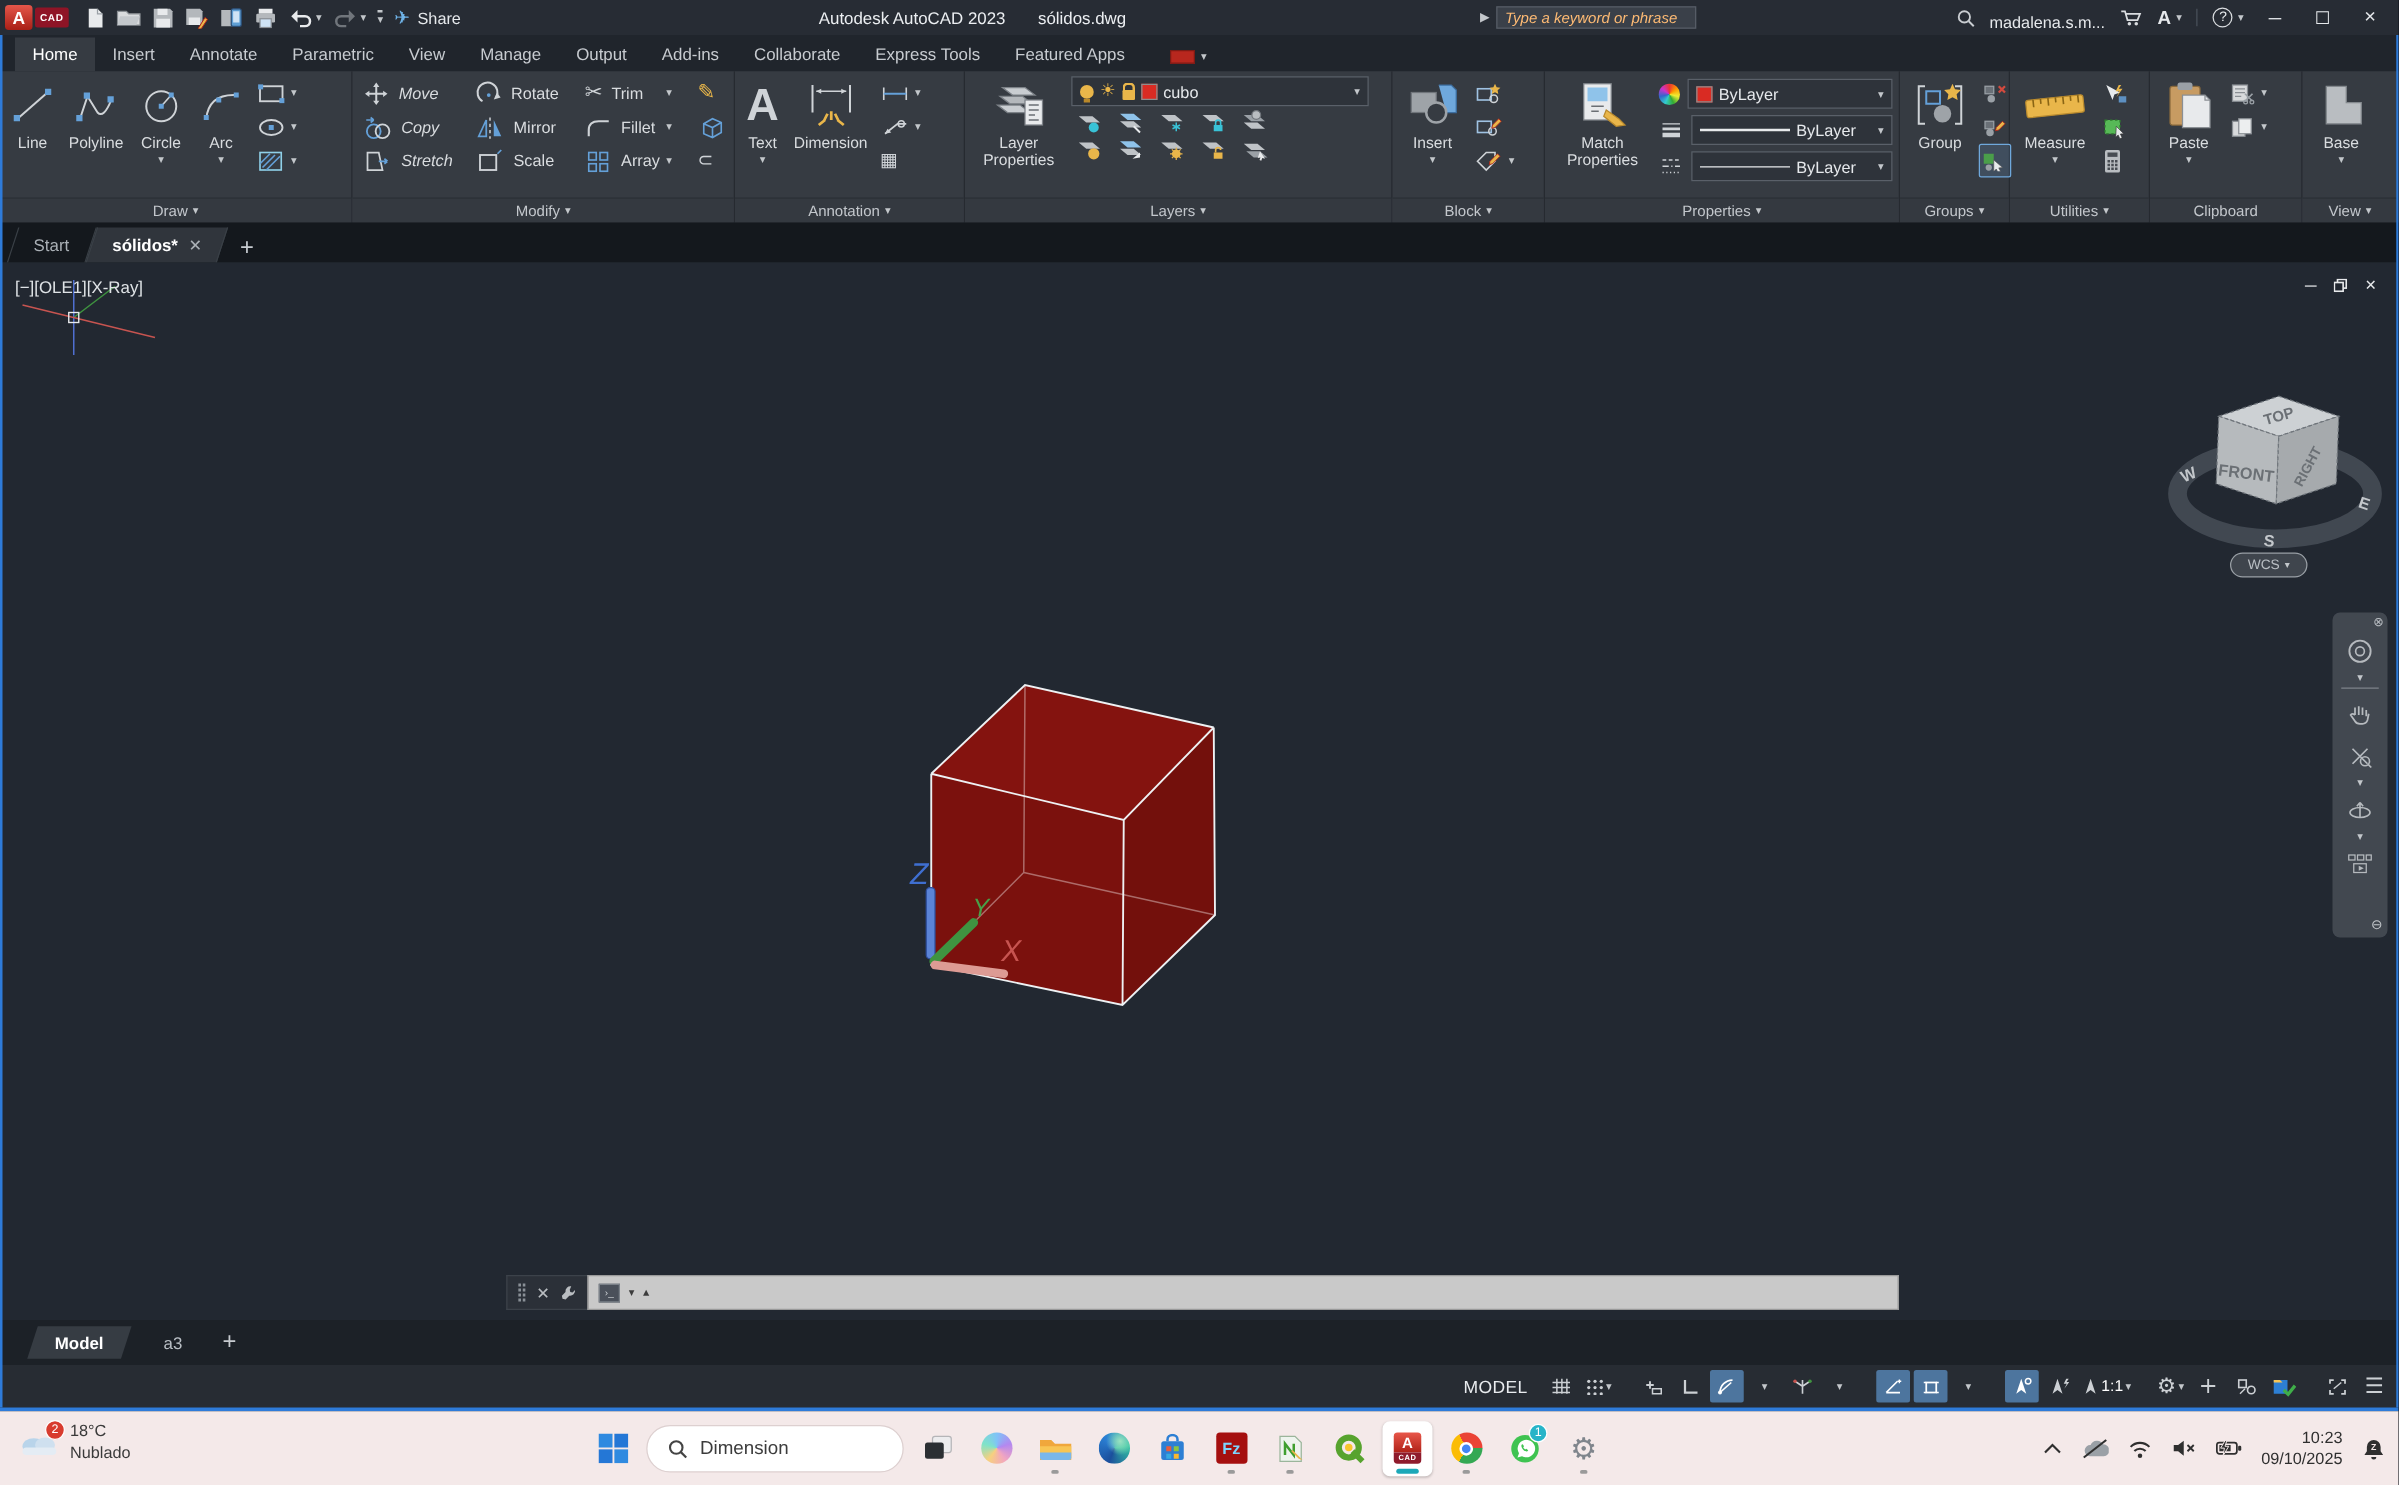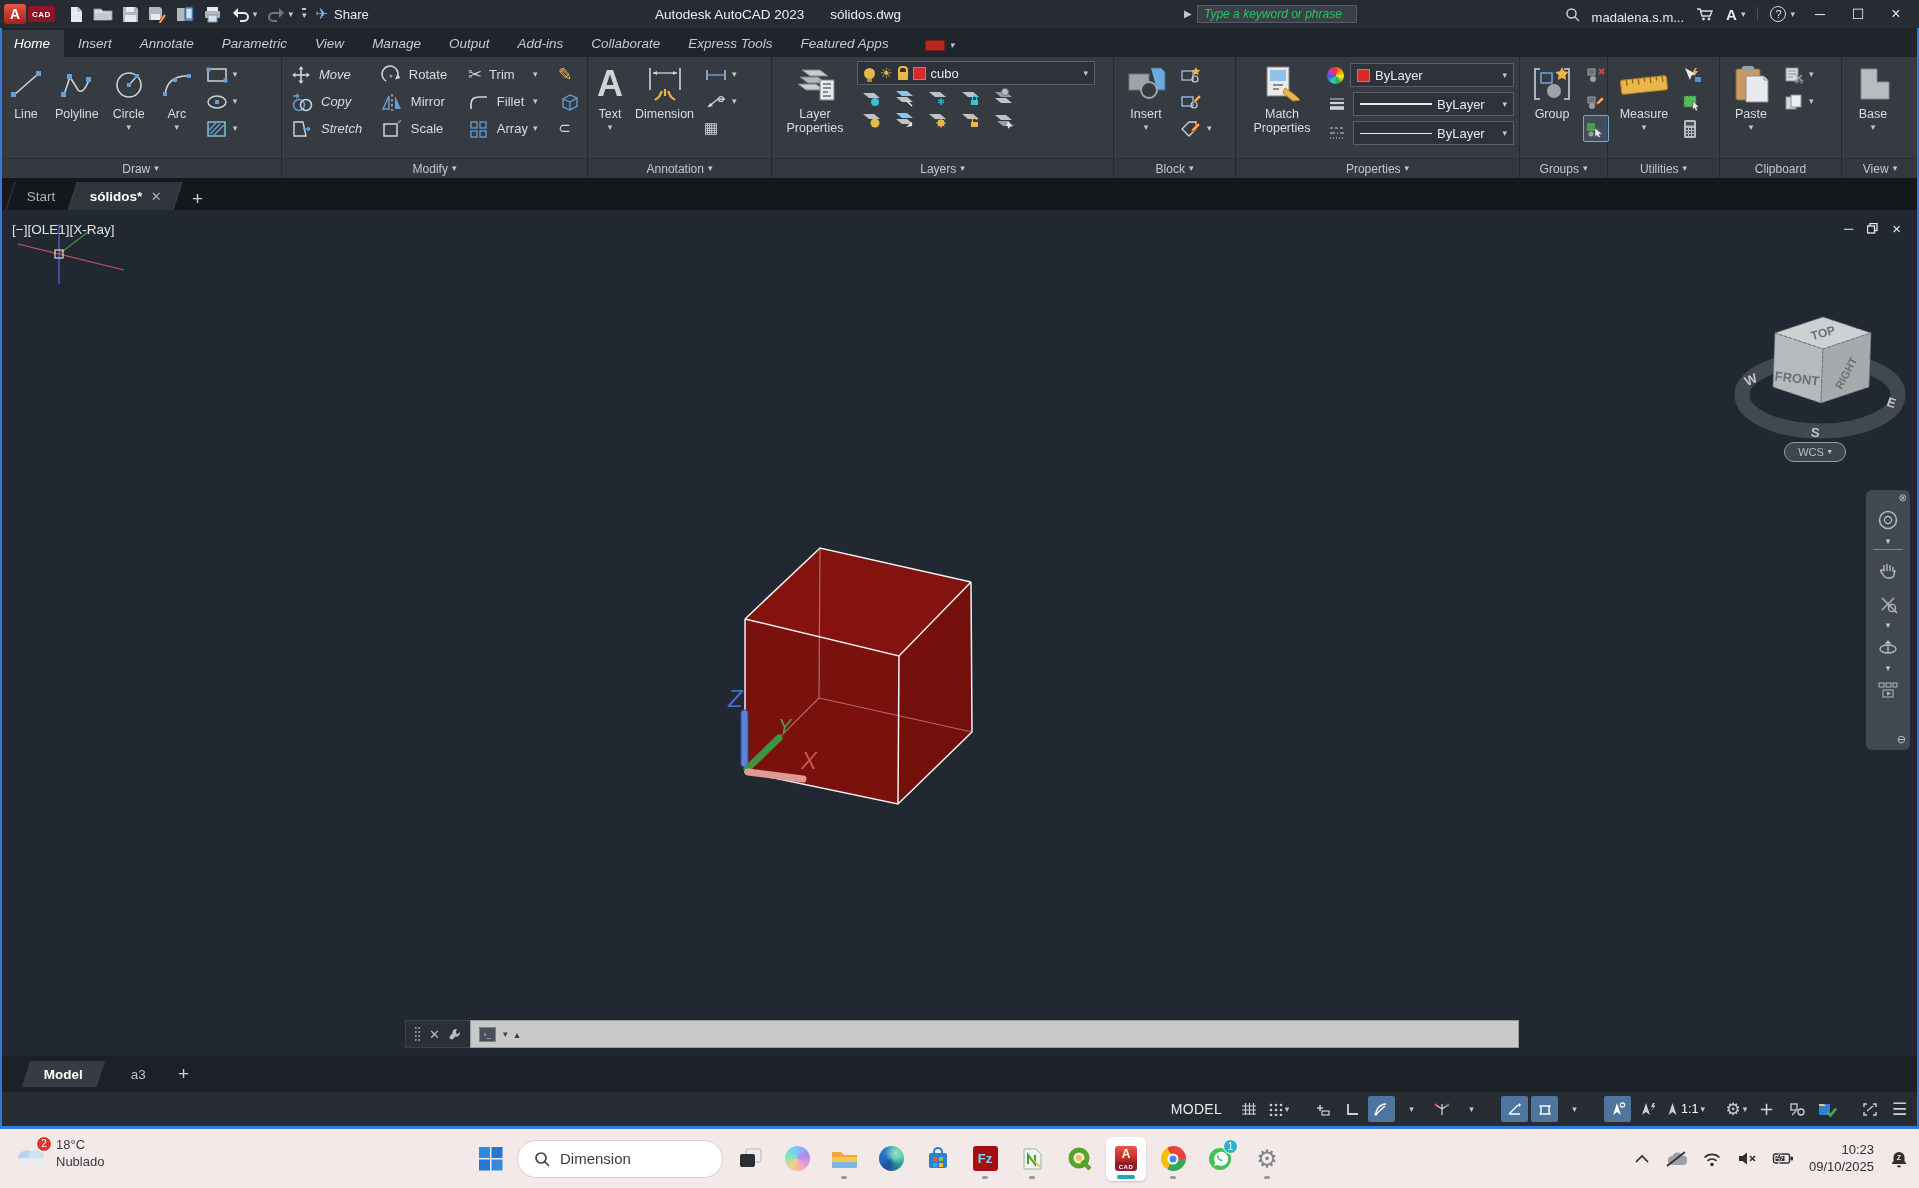--- a/index.html
+++ b/index.html
@@ -11,27 +11,27 @@
   svg{display:block;}
 
   
   .titlebar{position:absolute;left:0;top:0;width:100%;height:28px;background:#272c34;display:flex;align-items:center;color:#e6e9ec;font-size:13px;}
   .logoA{width:22px;height:20px;background:linear-gradient(#e4564a,#a91f16);color:#fff;font-weight:bold;border-radius:3px;display:flex;align-items:center;justify-content:center;margin-left:4px;font-size:14px;}
   .logoCAD{height:16px;background:#8f1426;color:#fff;font-size:8px;font-weight:bold;border-radius:2px;display:flex;align-items:center;padding:0 4px;margin-left:2px;letter-spacing:.5px;}
   .qat{display:flex;align-items:center;gap:9px;margin-left:14px;}
   .qat .qi{display:flex;align-items:center;gap:2px;}
   .sharetxt{color:#e6e9ec;margin-left:4px;}
   .titlecenter{position:absolute;left:655px;top:0;height:28px;display:flex;align-items:center;gap:26px;font-size:13.5px;color:#eceff2;}
-  .tsearch{position:absolute;left:1197px;top:5px;width:160px;height:18px;background:#3a4049;border:1px solid #565c66;color:#22c55e;font-style:italic;font-size:12px;display:flex;align-items:center;padding:0 6px;}
+  .tsearch{position:absolute;left:1197px;top:5px;width:160px;height:18px;background:#3a4049;border:1px solid #565c66;color:#fdba74;font-style:italic;font-size:12px;display:flex;align-items:center;padding:0 6px;}
   .t-right{position:absolute;right:0;top:0;height:28px;display:flex;align-items:center;gap:12px;padding-right:10px;}
   .winbtn{width:26px;text-align:center;color:#e6e9ec;font-size:14px;}
   .t-sep{width:1px;height:14px;background:#4a505a;}
 
   
-  .tabrow{position:absolute;left:0;top:28px;width:100%;height:29px;background:#20252c;display:flex;align-items:flex-end;font-style:italic;}
+  .tabrow{position:absolute;left:0;top:28px;width:100%;height:29px;background:#20252c;display:flex;align-items:flex-end;padding-left:12px;}
   .rtab{padding:6px 14px;font-size:13.5px;color:#c7cbd0;}
   .rtab.active{background:#363b42;color:#fff;}
   .ribmin{display:flex;align-items:center;gap:5px;margin-left:22px;margin-bottom:6px;}
   .redswatch{width:20px;height:11px;background:#b8271e;border:1px solid #7e1a14;}
 
   
   .panels{position:absolute;left:0;top:57px;width:100%;height:121px;background:#363b42;display:flex;}
   .panel{display:flex;flex-direction:column;border-right:1px solid #262a30;}
   .pbody{flex:1;display:flex;align-items:flex-start;padding:4px 5px 0 5px;gap:4px;}
   .plabel{height:20px;display:flex;align-items:center;justify-content:center;gap:4px;font-size:12px;color:#c3c7cc;background:#343940;border-top:1px solid #2b3036;}

